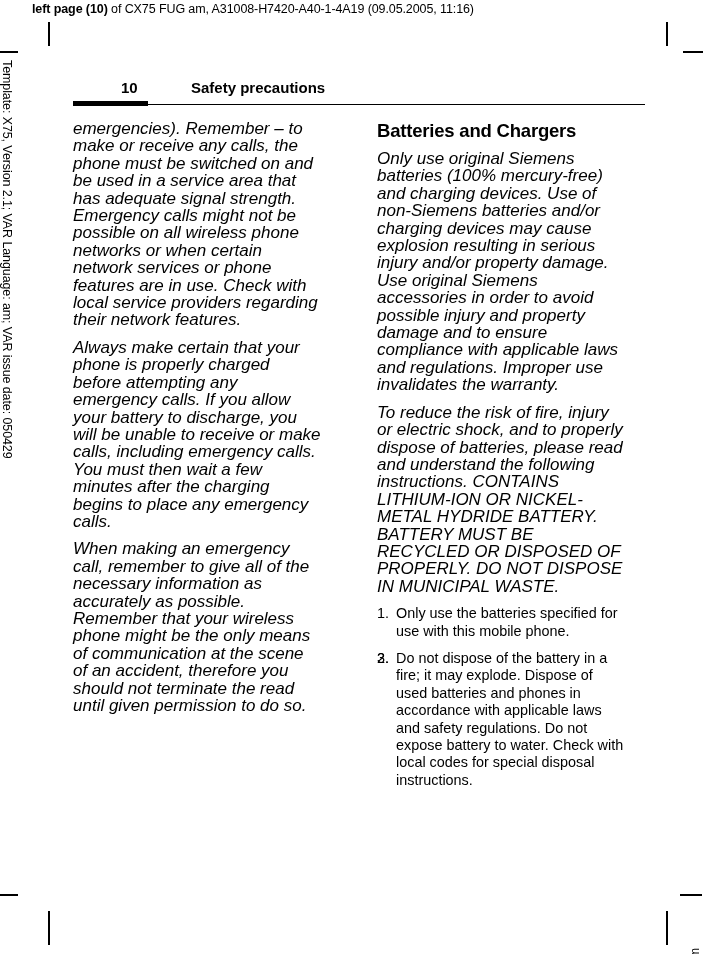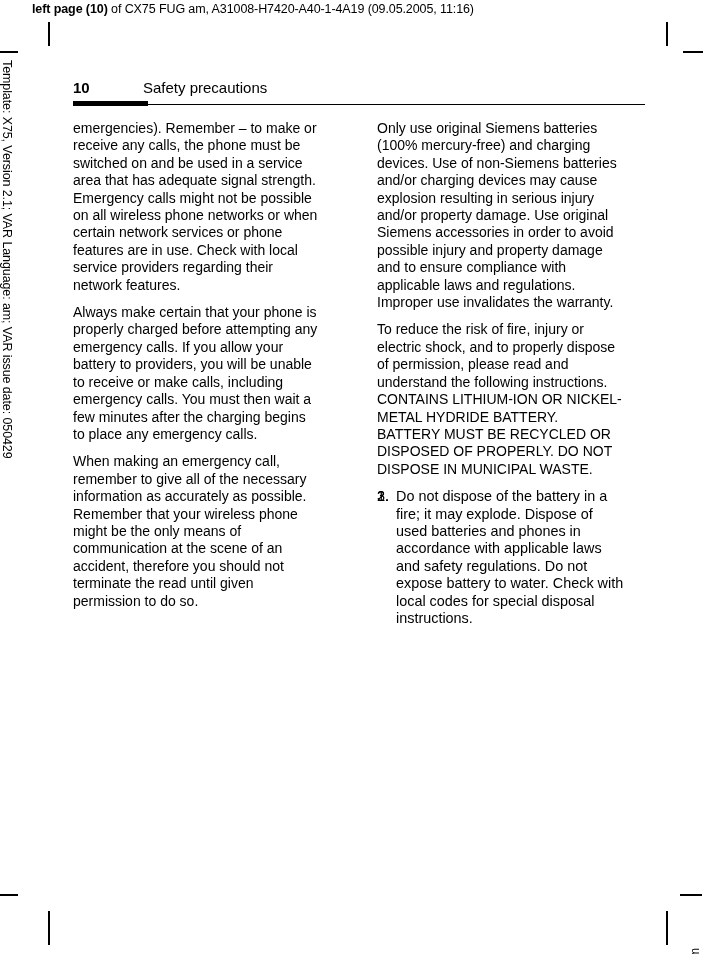--- a/index.html
+++ b/index.html
@@ -63,24 +63,25 @@
     left: 73px;
     top: 78px;
     width: 572px;
   }
   #page-header .folio {
     font-size: 15px;
     font-weight: bold;
     display: inline-block;
     width: 70px;
     vertical-align: bottom;
+    margin-left: 48px;
   }
   #page-header .chapter {
     font-size: 15px;
-    font-weight: normal;
+    font-weight: bold;
     display: inline-block;
     vertical-align: bottom;
   }
   #header-rule {
     position: absolute;
     left: 73px;
     top: 104px;
     width: 572px;
     height: 1px;
     background: #000000;
@@ -104,25 +105,26 @@
   }
   .column {
     position: absolute;
     top: 0;
     width: 248px;
   }
   #col-left  { left: 0px; }
   #col-right { left: 304px; }
 
   .body-text {
-    font-size: 14px;
+    font-size: 17px;
     line-height: 17.4px;
     margin: 0 0 10px 0;
     text-align: left;
     hyphens: manual;
+    font-style: italic;
   }
   .h2 {
     font-size: 18.5px;
     font-weight: bold;
     margin: 0 0 9px 0;
     line-height: 21px;
     letter-spacing: -0.2px;
   }
   .h3 {
     font-size: 14.2px;
@@ -171,30 +173,31 @@
 <div id="page-header">
   <span class="folio">10</span><span class="chapter">Safety precautions</span>
 </div>
 <div id="header-rule"></div>
 <div id="header-rule-thick"></div>
 
 <div id="columns">
 
   <div class="column" id="col-left">
     <p class="body-text">emergencies). Remember – to make or receive any calls, the phone must be switched on and be used in a service area that has adequate signal strength. Emergency calls might not be possible on all wireless phone networks or when certain network services or phone features are in use. Check with local service providers regarding their network features.</p>
-    <p class="body-text">Always make certain that your phone is properly charged before attempting any emergency calls. If you allow your battery to providers, you will be unable to receive or make calls, including emergency calls. You must then wait a few minutes after the charging begins to place any emergency calls.</p>
+    <p class="body-text">Always make certain that your phone is properly charged before attempting any emergency calls. If you allow your battery to discharge, you will be unable to receive or make calls, including emergency calls. You must then wait a few minutes after the charging begins to place any emergency calls.</p>
     <p class="body-text">When making an emergency call, remember to give all of the necessary information as accurately as possible. Remember that your wireless phone might be the only means of communication at the scene of an accident, therefore you should not terminate the read until given permission to do so.</p>
   </div>
 
   <div class="column" id="col-right">
+    <h2 class="h2">Batteries and Chargers</h2>
     <p class="body-text">Only use original Siemens batteries (100% mercury-free) and charging devices. Use of non-Siemens batteries and/or charging devices may cause explosion resulting in serious injury and/or property damage. Use original Siemens accessories in order to avoid possible injury and property damage and to ensure compliance with applicable laws and regulations. Improper use invalidates the warranty.</p>
-    <p class="body-text">To reduce the risk of fire, injury or electric shock, and to properly dispose of permission, please read and understand the following instructions. CONTAINS LITHIUM-ION OR NICKEL-METAL HYDRIDE BATTERY. BATTERY MUST BE RECYCLED OR DISPOSED OF PROPERLY. DO NOT DISPOSE IN MUNICIPAL WASTE.</p>
+    <p class="body-text">To reduce the risk of fire, injury or electric shock, and to properly dispose of batteries, please read and understand the following instructions. CONTAINS LITHIUM-ION OR NICKEL-METAL HYDRIDE BATTERY. BATTERY MUST BE RECYCLED OR DISPOSED OF PROPERLY. DO NOT DISPOSE IN MUNICIPAL WASTE.</p>
     <ol class="num-list">
       <li>
-        <span class="marker">1.</span>
+        <span class="marker">1.</span><span>Only use the batteries specified for use with this mobile phone.</span>
       </li>
       <li>
         <span class="marker">2.</span>
       </li>
       <li>
         <span class="marker">3.</span><span>Do not dispose of the battery in a fire; it may explode. Dispose of used batteries and phones in accordance with applicable laws and safety regulations. Do not expose battery to water. Check with local codes for special disposal instructions.</span>
       </li>
     </ol>
   </div>
 

